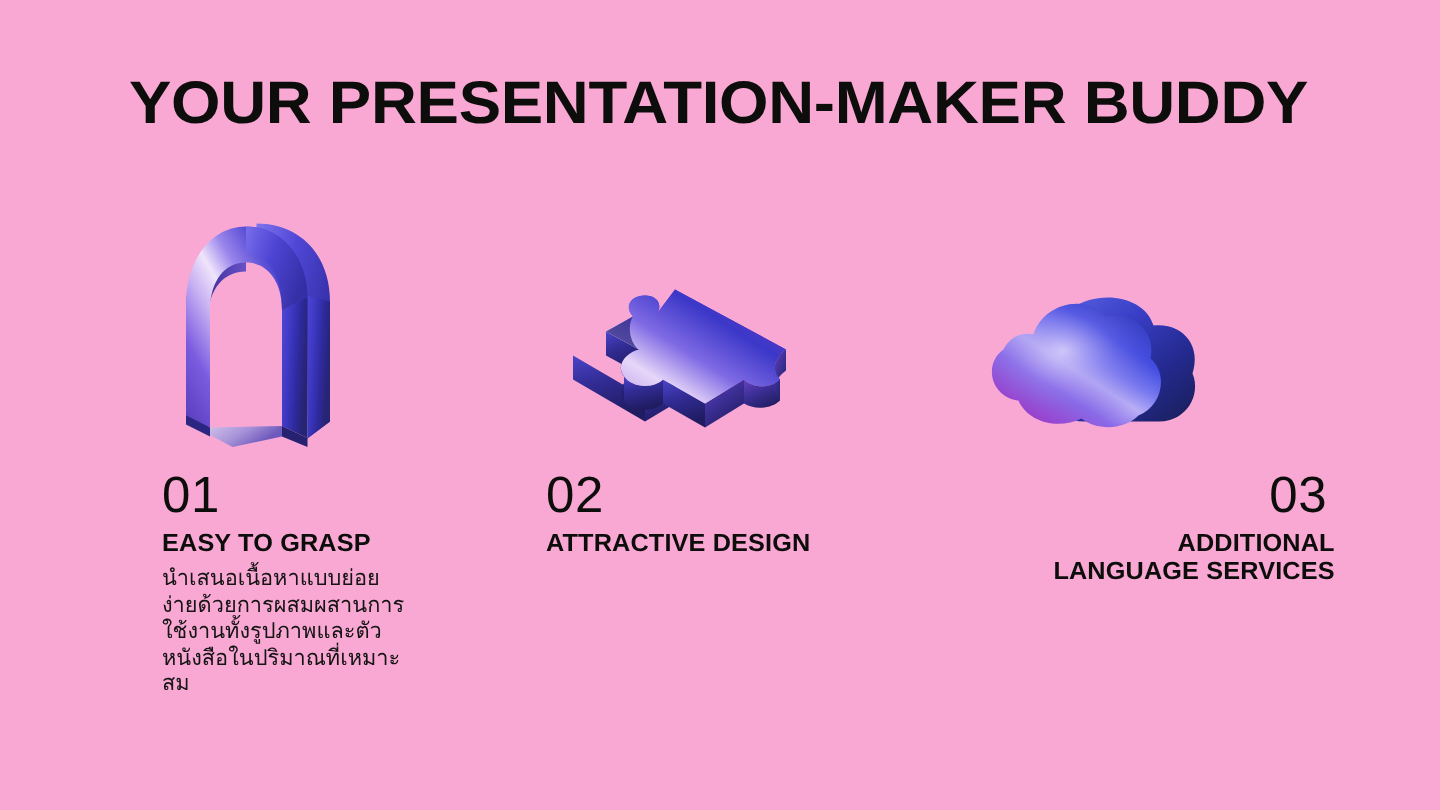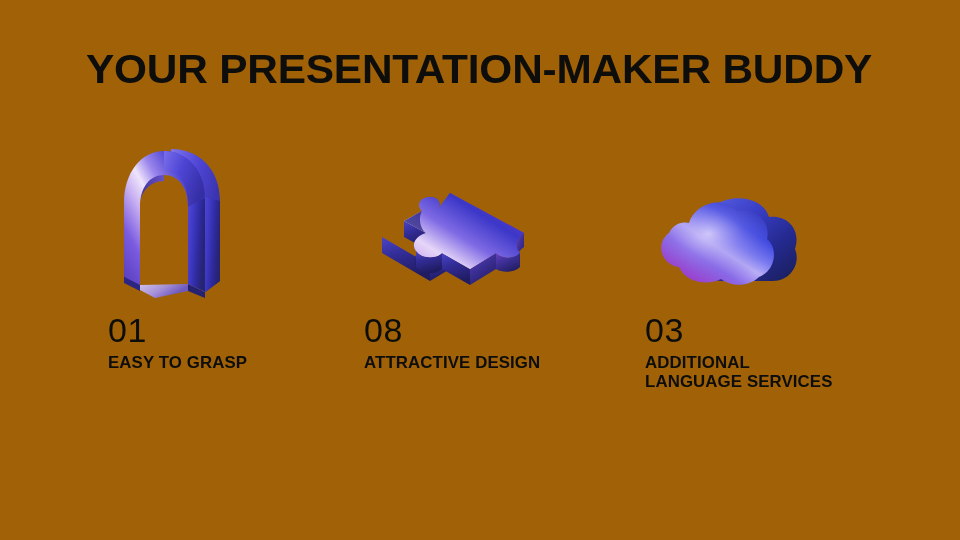--- a/index.html
+++ b/index.html
@@ -13,21 +13,21 @@
     overflow: hidden;
     background: #f5f2ea;
     font-family: "Liberation Sans", sans-serif;
     -webkit-font-smoothing: antialiased;
   }
 
   .slide {
     position: relative;
     width: 960px;
     height: 540px;
-    background: #a16207;
+    background: #f9a8d4;
   }
 
   
   .slide-title {
     position: absolute;
     left: 86px;
     top: 46px;
     width: 820px;
     font-size: 40px;
     line-height: 46px;
@@ -46,21 +46,21 @@
     top: 130px;
     width: 926px;
     height: 400px;
   }
   .col {
     position: absolute;
     top: 0;
   }
   .col-1 { left: 108px;  width: 200px; }
   .col-2 { left: 364px;  width: 225px; }
-  .col-3 { left: 645px;  width: 240px; }
+  .col-3 { left: 645px;  width: 240px; text-align: right; }
 
   
   .icon-well {
     position: relative;
   }
   .icon-well svg { display: block; }
 
   .col-1 .icon-well { height: 175px; }
   .col-2 .icon-well { height: 175px; }
   .col-3 .icon-well { height: 175px; }
@@ -176,20 +176,25 @@
             <path d="M56 16 C80 16 97 37 97 63 L80 72 C80 48 70 34 56 34 Z" fill="url(#archTopCap)" opacity="0.85"></path>
 
             <path d="M16 142 L32 150 L32 156 L16 148 Z" fill="#2b2682"></path>
             <path d="M80 149 L97 157 L97 163 L80 156 Z" fill="#262170"></path>
           </svg>
         </div>
       </div>
 
       <div class="num">01</div>
       <div class="heading">EASY TO GRASP</div>
+      <div class="body-copy">นำเสนอเนื้อหาแบบย่อย
+ง่ายด้วยการผสมผสานการ
+ใช้งานทั้งรูปภาพและตัว
+หนังสือในปริมาณที่เหมาะ
+สม</div>
     </div>
 
     <div class="col col-2">
 
       <div class="icon-well">
         <div class="icon-inner">
           <svg width="180" height="120" viewBox="0 0 180 120">
             <defs>
               <linearGradient id="puzTop" x1="0.05" y1="0.9" x2="0.9" y2="0.1">
                 <stop offset="0" stop-color="#9f7ae0"></stop>
@@ -260,21 +265,21 @@
                      L58 26
                      C52 20 56 12 66 12
                      C74 12 78 18 74 24
                      Z" fill="url(#puzTop2)"></path>
 
             <path d="M58 26 L40 36 L62 48 C56 44 54 32 58 26 Z" fill="#2a2580" opacity="0.75"></path>
           </svg>
         </div>
       </div>
 
-      <div class="num">08</div>
+      <div class="num">02</div>
       <div class="heading">ATTRACTIVE DESIGN</div>
     </div>
 
     <div class="col col-3">
 
       <div class="icon-well">
         <div class="icon-inner">
           <svg width="160" height="118" viewBox="0 0 160 118">
             <defs>
               <linearGradient id="cloudBack" x1="0.1" y1="0" x2="1" y2="0.9">

